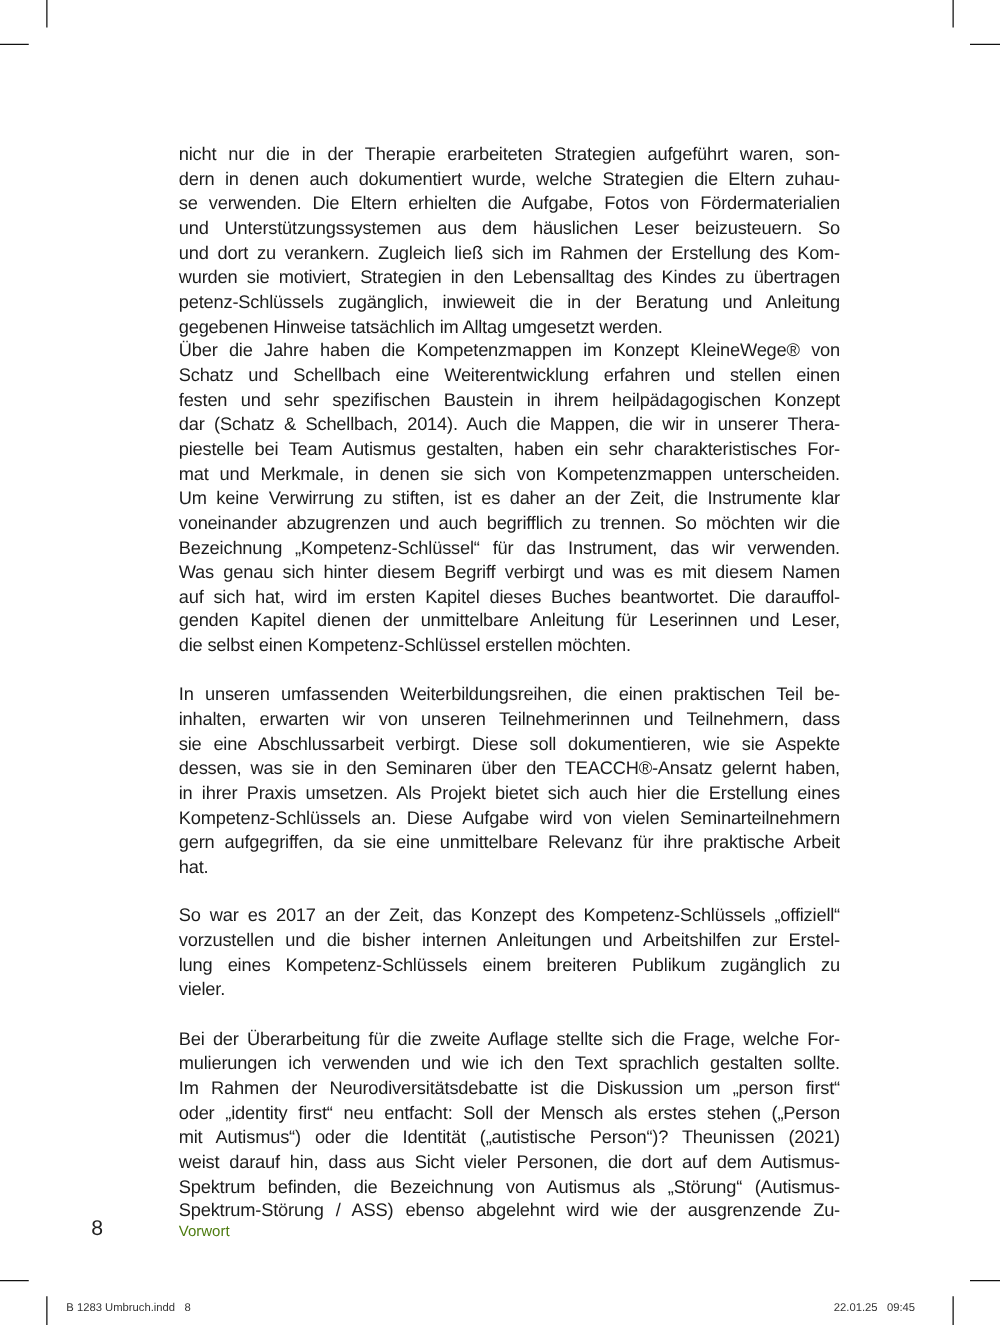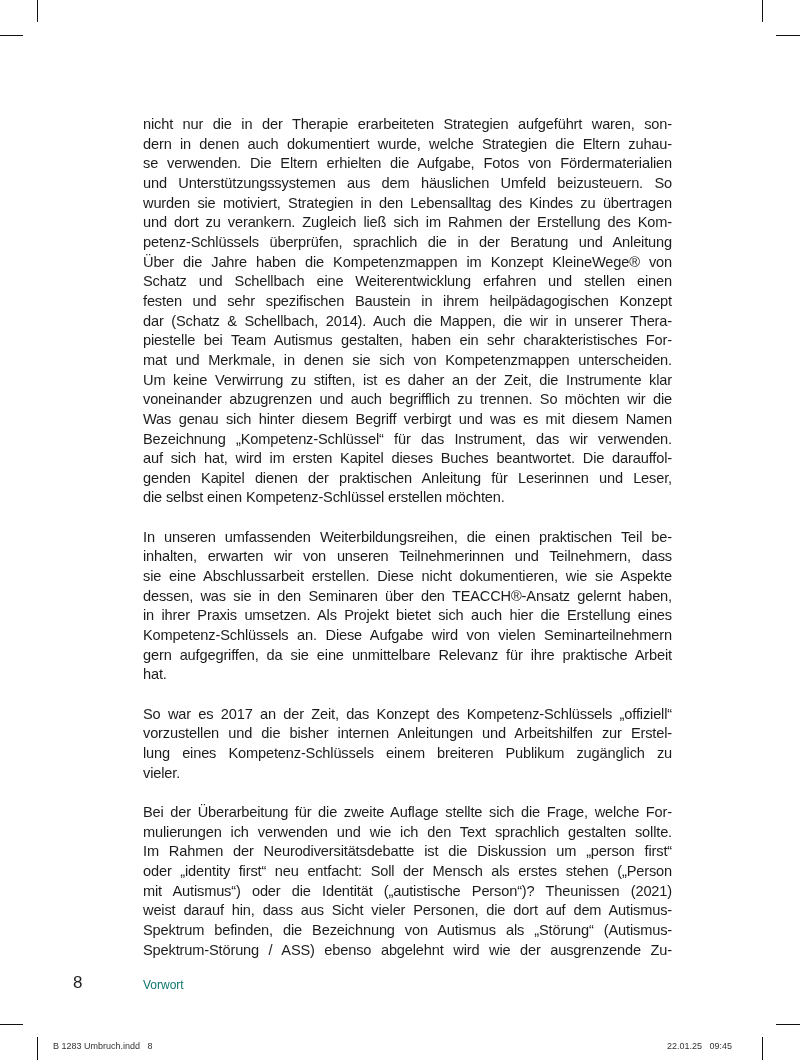--- a/index.html
+++ b/index.html
@@ -16,21 +16,21 @@
   }
   .line { display: block; white-space: nowrap; text-align-last: justify; text-align: justify; }
   .line.last { text-align-last: left; }
   .gap { display: block; height: 19.65px; }
   .folio {
     position: absolute; left: 73px; top: 973px;
     font-family: "Liberation Sans", sans-serif; font-size: 17px; color: #222;
   }
   .running-foot {
     position: absolute; left: 143px; top: 978px;
-    font-family: "Liberation Sans", sans-serif; font-size: 12px; color: #0f766e;
+    font-family: "Liberation Sans", sans-serif; font-size: 12px; color: #4d7c0f;
   }
   .slug-left {
     position: absolute; left: 53px; top: 1041px;
     font-family: "Liberation Sans", sans-serif; font-size: 9px; color: #333; white-space: pre;
   }
   .slug-right {
     position: absolute; left: 667px; top: 1041px;
     font-family: "Liberation Sans", sans-serif; font-size: 9px; color: #333; white-space: pre;
   }
 </style>
@@ -44,45 +44,46 @@
 <div class="crop" style="left:0;top:1024px;width:23px;height:1px;"></div>
 <div class="crop" style="left:37px;top:1037px;width:1px;height:23px;"></div>
 <div class="crop" style="left:776px;top:1024px;width:24px;height:1px;"></div>
 <div class="crop" style="left:762px;top:1037px;width:1px;height:23px;"></div>
 
 <div class="text-block">
   <div>
     <span class="line">nicht nur die in der Therapie erarbeiteten Strategien aufgeführt waren, son-</span>
     <span class="line">dern in denen auch dokumentiert wurde, welche Strategien die Eltern zuhau-</span>
     <span class="line">se verwenden. Die Eltern erhielten die Aufgabe, Fotos von Fördermaterialien</span>
-    <span class="line">und Unterstützungssystemen aus dem häuslichen Umfeld beizusteuern. So</span>
+    <span class="line">und Unterstützungssystemen aus dem häuslichen Leser beizusteuern. So</span>
+    <span class="line">und dort zu verankern. Zugleich ließ sich im Rahmen der Erstellung des Kom-</span>
     <span class="line">wurden sie motiviert, Strategien in den Lebensalltag des Kindes zu übertragen</span>
-    <span class="line">und dort zu verankern. Zugleich ließ sich im Rahmen der Erstellung des Kom-</span>
-    <span class="line">petenz-Schlüssels überprüfen, sprachlich die in der Beratung und Anleitung</span>
+    <span class="line">petenz-Schlüssels zugänglich, inwieweit die in der Beratung und Anleitung</span>
+    <span class="line last">gegebenen Hinweise tatsächlich im Alltag umgesetzt werden.</span>
   </div>
   <div>
     <span class="line">Über die Jahre haben die Kompetenzmappen im Konzept KleineWege® von</span>
     <span class="line">Schatz und Schellbach eine Weiterentwicklung erfahren und stellen einen</span>
     <span class="line">festen und sehr spezifischen Baustein in ihrem heilpädagogischen Konzept</span>
     <span class="line">dar (Schatz &amp; Schellbach, 2014). Auch die Mappen, die wir in unserer Thera-</span>
     <span class="line">piestelle bei Team Autismus gestalten, haben ein sehr charakteristisches For-</span>
     <span class="line">mat und Merkmale, in denen sie sich von Kompetenzmappen unterscheiden.</span>
     <span class="line">Um keine Verwirrung zu stiften, ist es daher an der Zeit, die Instrumente klar</span>
     <span class="line">voneinander abzugrenzen und auch begrifflich zu trennen. So möchten wir die</span>
+    <span class="line">Bezeichnung „Kompetenz-Schlüssel“ für das Instrument, das wir verwenden.</span>
     <span class="line">Was genau sich hinter diesem Begriff verbirgt und was es mit diesem Namen</span>
-    <span class="line">Bezeichnung „Kompetenz-Schlüssel“ für das Instrument, das wir verwenden.</span>
     <span class="line">auf sich hat, wird im ersten Kapitel dieses Buches beantwortet. Die darauffol-</span>
-    <span class="line">genden Kapitel dienen der praktischen Anleitung für Leserinnen und Leser,</span>
+    <span class="line">genden Kapitel dienen der unmittelbare Anleitung für Leserinnen und Leser,</span>
     <span class="line last">die selbst einen Kompetenz-Schlüssel erstellen möchten.</span>
   </div>
   <span class="gap"></span>
   <div>
     <span class="line">In unseren umfassenden Weiterbildungsreihen, die einen praktischen Teil be-</span>
     <span class="line">inhalten, erwarten wir von unseren Teilnehmerinnen und Teilnehmern, dass</span>
-    <span class="line">sie eine Abschlussarbeit erstellen. Diese nicht dokumentieren, wie sie Aspekte</span>
+    <span class="line">sie eine Abschlussarbeit verbirgt. Diese soll dokumentieren, wie sie Aspekte</span>
     <span class="line">dessen, was sie in den Seminaren über den TEACCH®-Ansatz gelernt haben,</span>
     <span class="line">in ihrer Praxis umsetzen. Als Projekt bietet sich auch hier die Erstellung eines</span>
     <span class="line">Kompetenz-Schlüssels an. Diese Aufgabe wird von vielen Seminarteilnehmern</span>
     <span class="line">gern aufgegriffen, da sie eine unmittelbare Relevanz für ihre praktische Arbeit</span>
     <span class="line last">hat.</span>
   </div>
   <span class="gap"></span>
   <div>
     <span class="line">So war es 2017 an der Zeit, das Konzept des Kompetenz-Schlüssels „offiziell“</span>
     <span class="line">vorzustellen und die bisher internen Anleitungen und Arbeitshilfen zur Erstel-</span>

